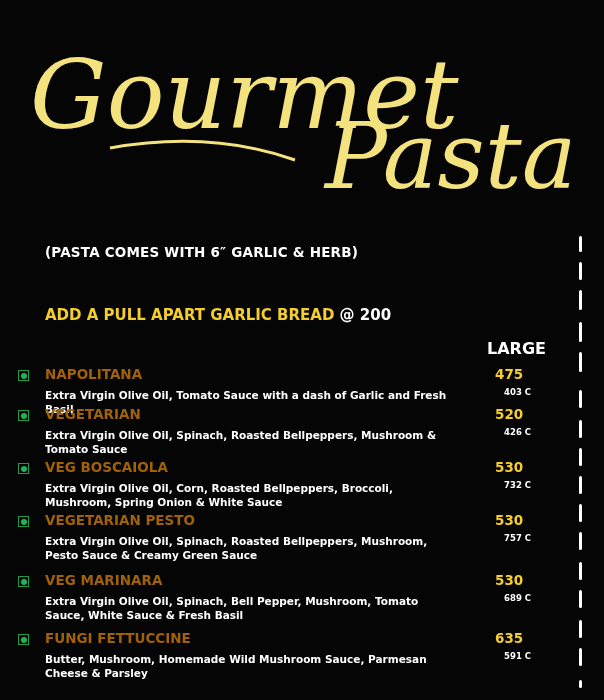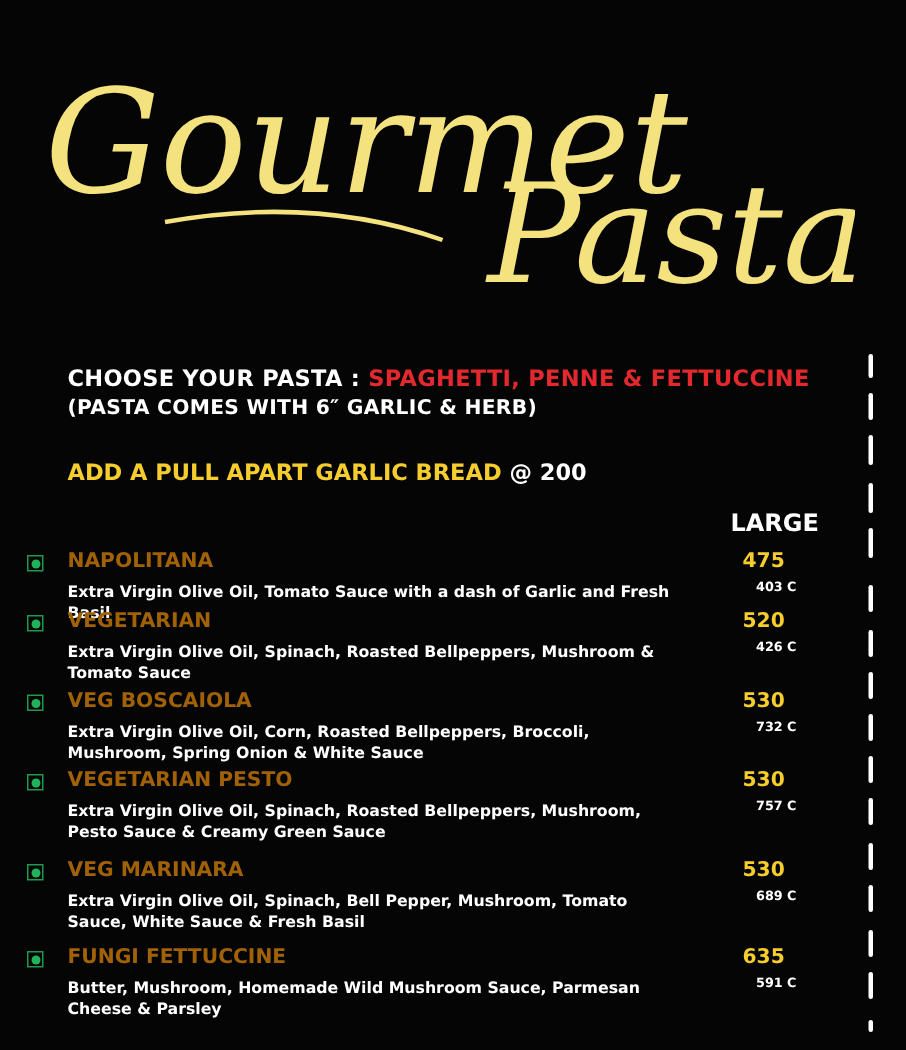--- a/index.html
+++ b/index.html
@@ -58,23 +58,20 @@
 
 <div class="title">
   <svg viewBox="0 0 540 200">
     <text class="script" x="0" y="108" font-size="96">Gourmet</text>
     <text class="script" x="295" y="168" font-size="92">Pasta</text>
     <path d="M80 128 Q180 110 265 140" stroke="#f3e27e" stroke-width="3" fill="none"></path>
   </svg>
 </div>
 
 <div class="intro">
-  <div>
-    <span>CHOOSE YOUR PASTA : </span><span class="red">SPAGHETTI, PENNE &amp; FETTUCCINE</span>
-  </div>
   <div class="sub">(PASTA COMES WITH 6″ GARLIC &amp; HERB)</div>
 </div>
 
 <div class="bread">
   <span class="y">ADD A PULL APART GARLIC BREAD</span><span> @ 200</span>
 </div>
 
 <div class="size-head">LARGE</div>
 
 <div class="dash" style="top:236px;height:16px"></div>

